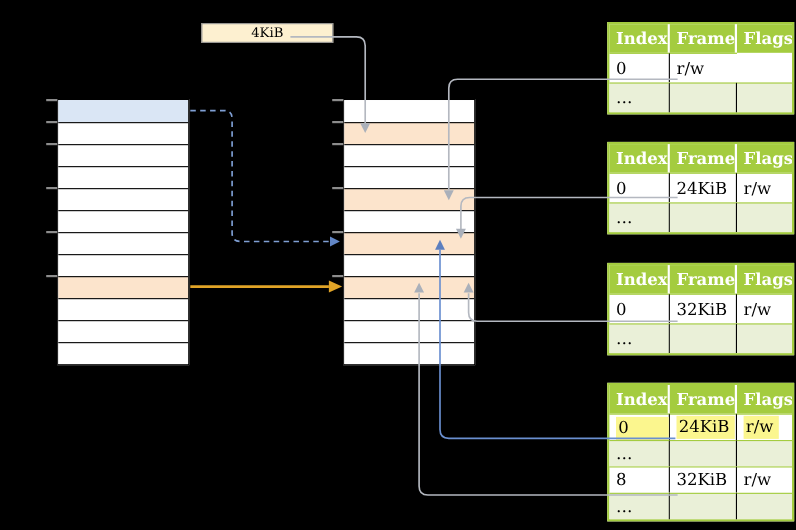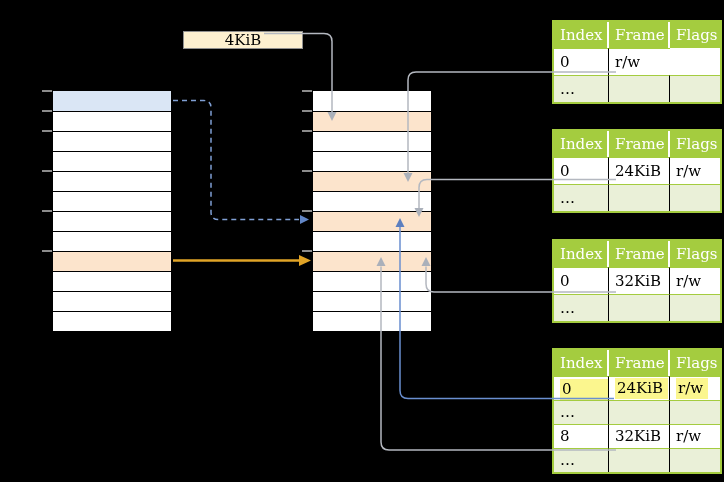--- a/index.html
+++ b/index.html
@@ -3,23 +3,23 @@
 <meta charset="utf-8">
 <style>
   html,body{margin:0;padding:0;}
   body{
     width:724px;height:482px;position:relative;overflow:hidden;
     background:#000;
     font-family:"DejaVu Serif","Liberation Serif",serif;
   }
   
   .size-label{
-    position:absolute;left:183px;top:31px;width:118px;height:16px;
+    position:absolute;left:183px;top:21px;width:118px;height:16px;
     background:#fdf0d0;border:1px solid #8f8f8f;
-    text-align:center;font-size:15px;line-height:17px;color:#000;
+    text-align:center;font-size:12px;line-height:17px;color:#000;
   }
   
   .mcol{
     position:absolute;top:90px;width:118px;
     border:1px solid #000;background:#fff;
   }
   .mrow{height:20px;box-sizing:border-box;border-top:1px solid #000;background:#fff;}
   .mrow:first-child{border-top:none;}
   .mrow.blue{background:#dae6f5;}
   .mrow.orange{background:#fce4cc;}
@@ -35,21 +35,21 @@
   }
   .pt-row{display:grid;grid-template-columns:55px 61px 50px;}
   .pt-row + .pt-row .pt-cell{border-top:1px solid #a4cc3f;}
   .pt-cell{
     box-sizing:border-box;height:27px;padding:4px 0 0 6px;
     font-size:15px;color:#000;border-right:1px solid #000;
     overflow:hidden;white-space:nowrap;
   }
   .pt-cell:last-child{border-right:none;}
   .pt-head .pt-cell{
-    background:#a4cc3f;color:#fff;font-weight:normal;height:26px;
+    background:#a4cc3f;color:#fff;font-weight:bold;height:26px;
     border-right:2px solid #fff;
   }
   .pt-head .pt-cell:last-child{border-right:none;}
   .pt-row.shaded .pt-cell{background:#eaf0d8;}
   .pt4 .pt-row:not(.pt-head) .pt-cell{height:24px;padding-top:2px;}
   mark.hl{background:#fbf68e;color:#000;padding:1px 5px 2px 2px;}
   mark.hl-wide{display:inline-block;min-width:42px;}
   
   #arrows{position:absolute;left:0;top:0;z-index:5;pointer-events:none;}
 </style>

